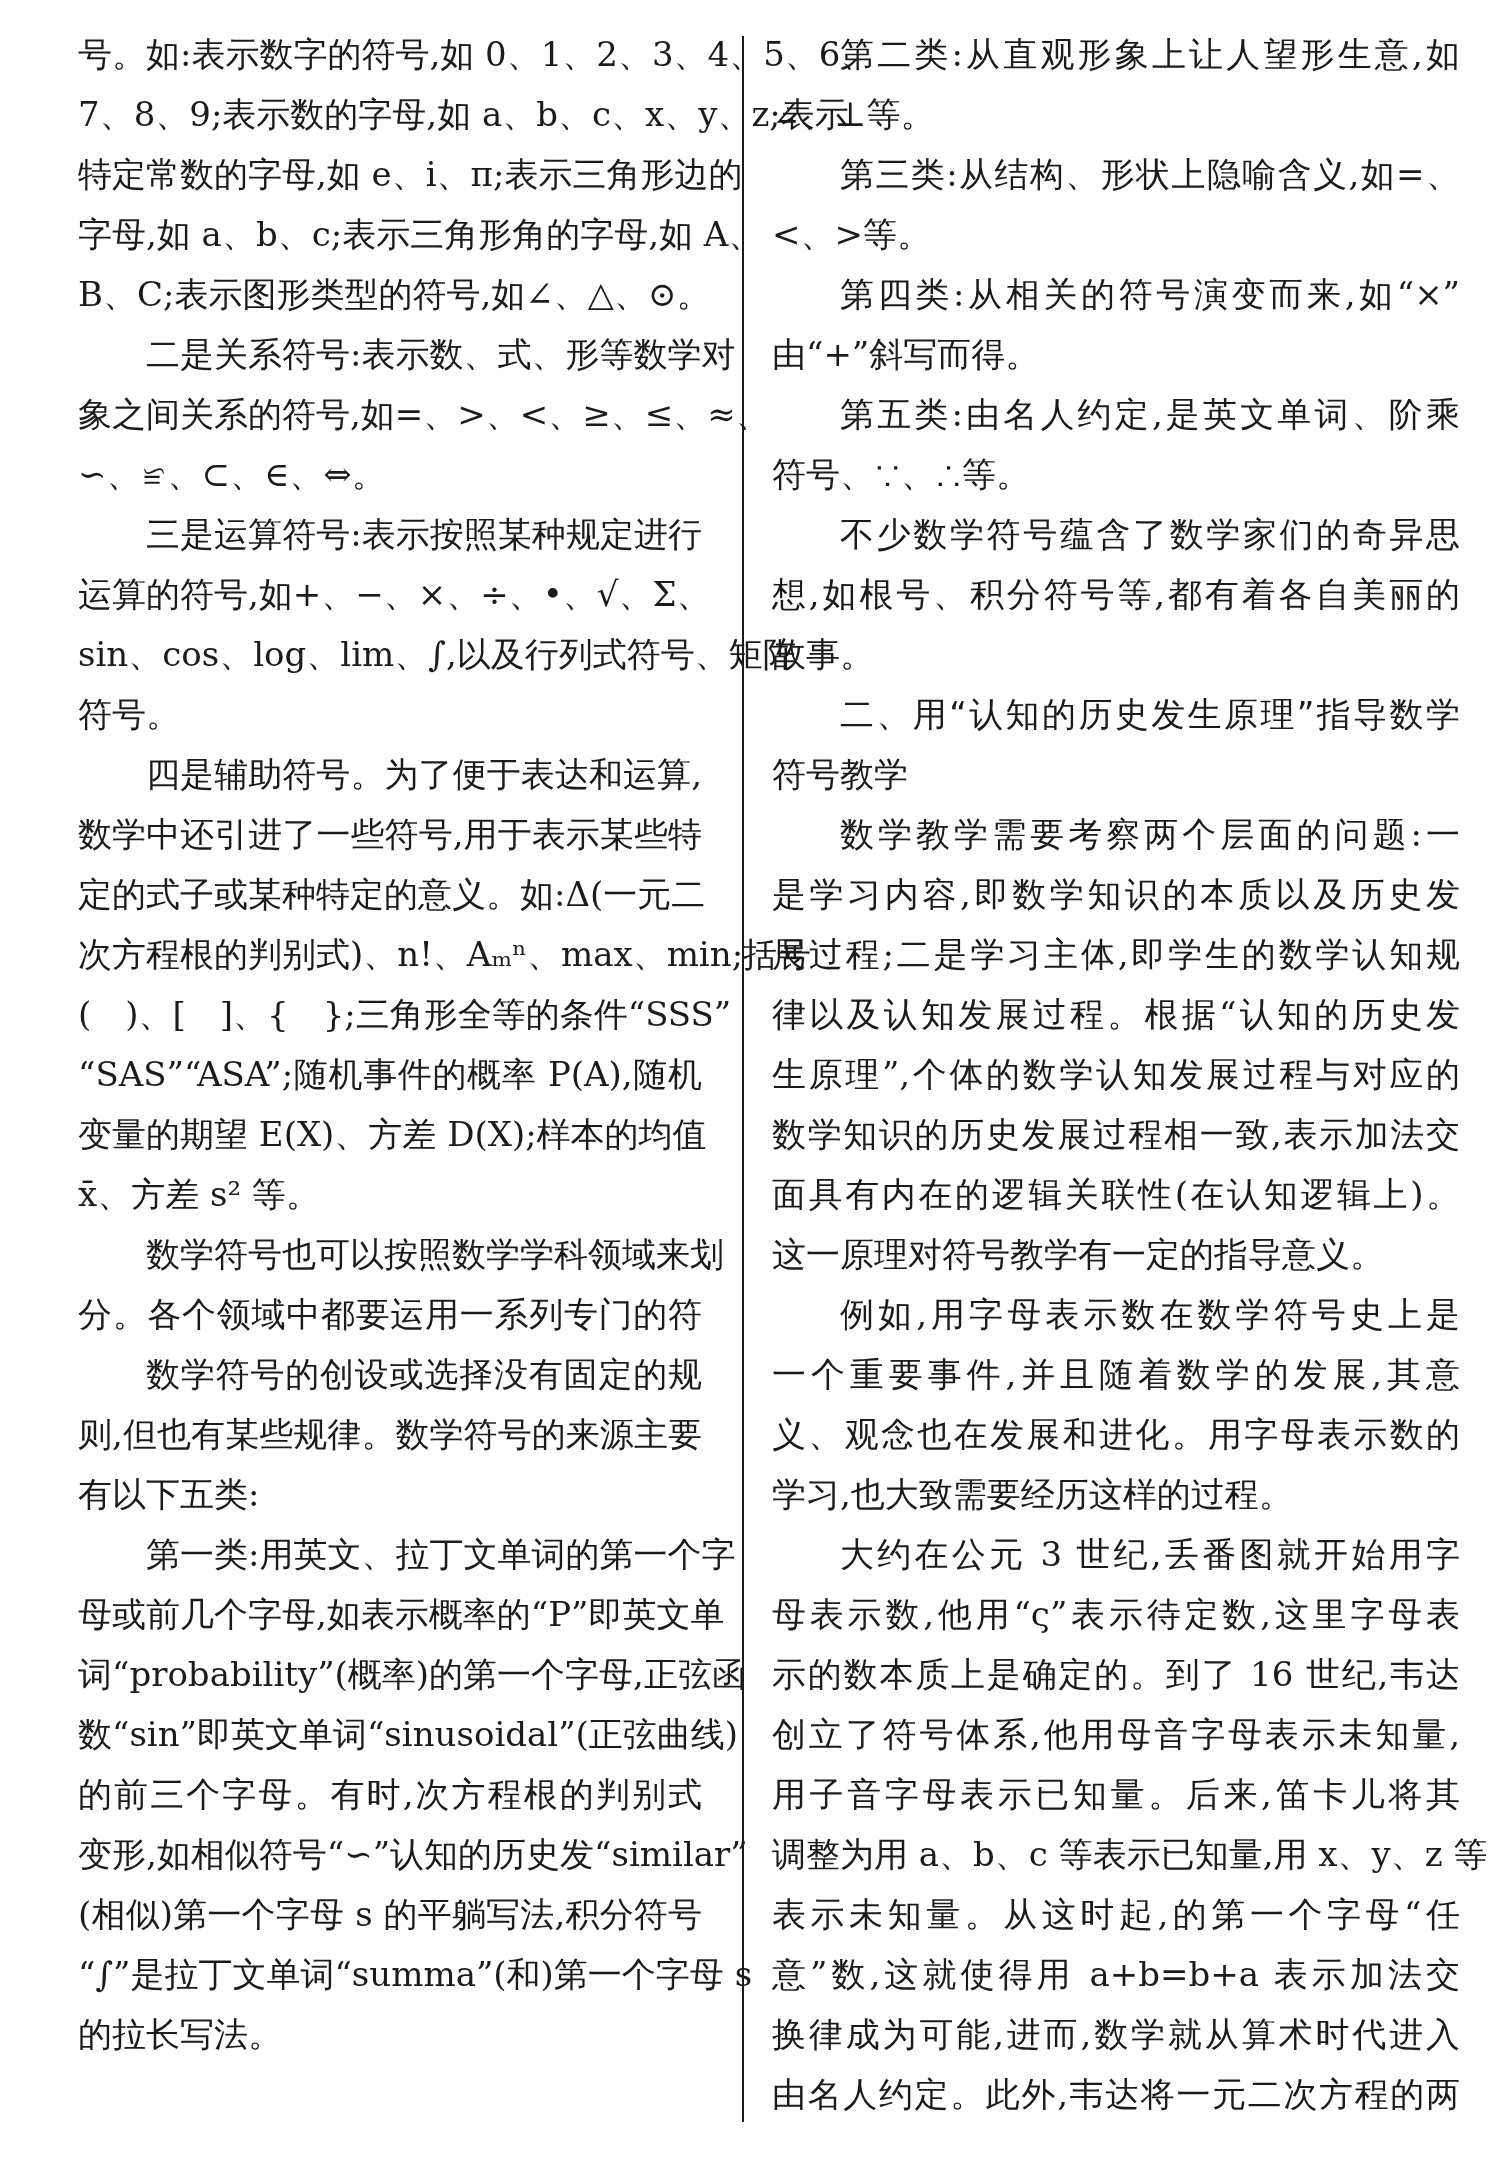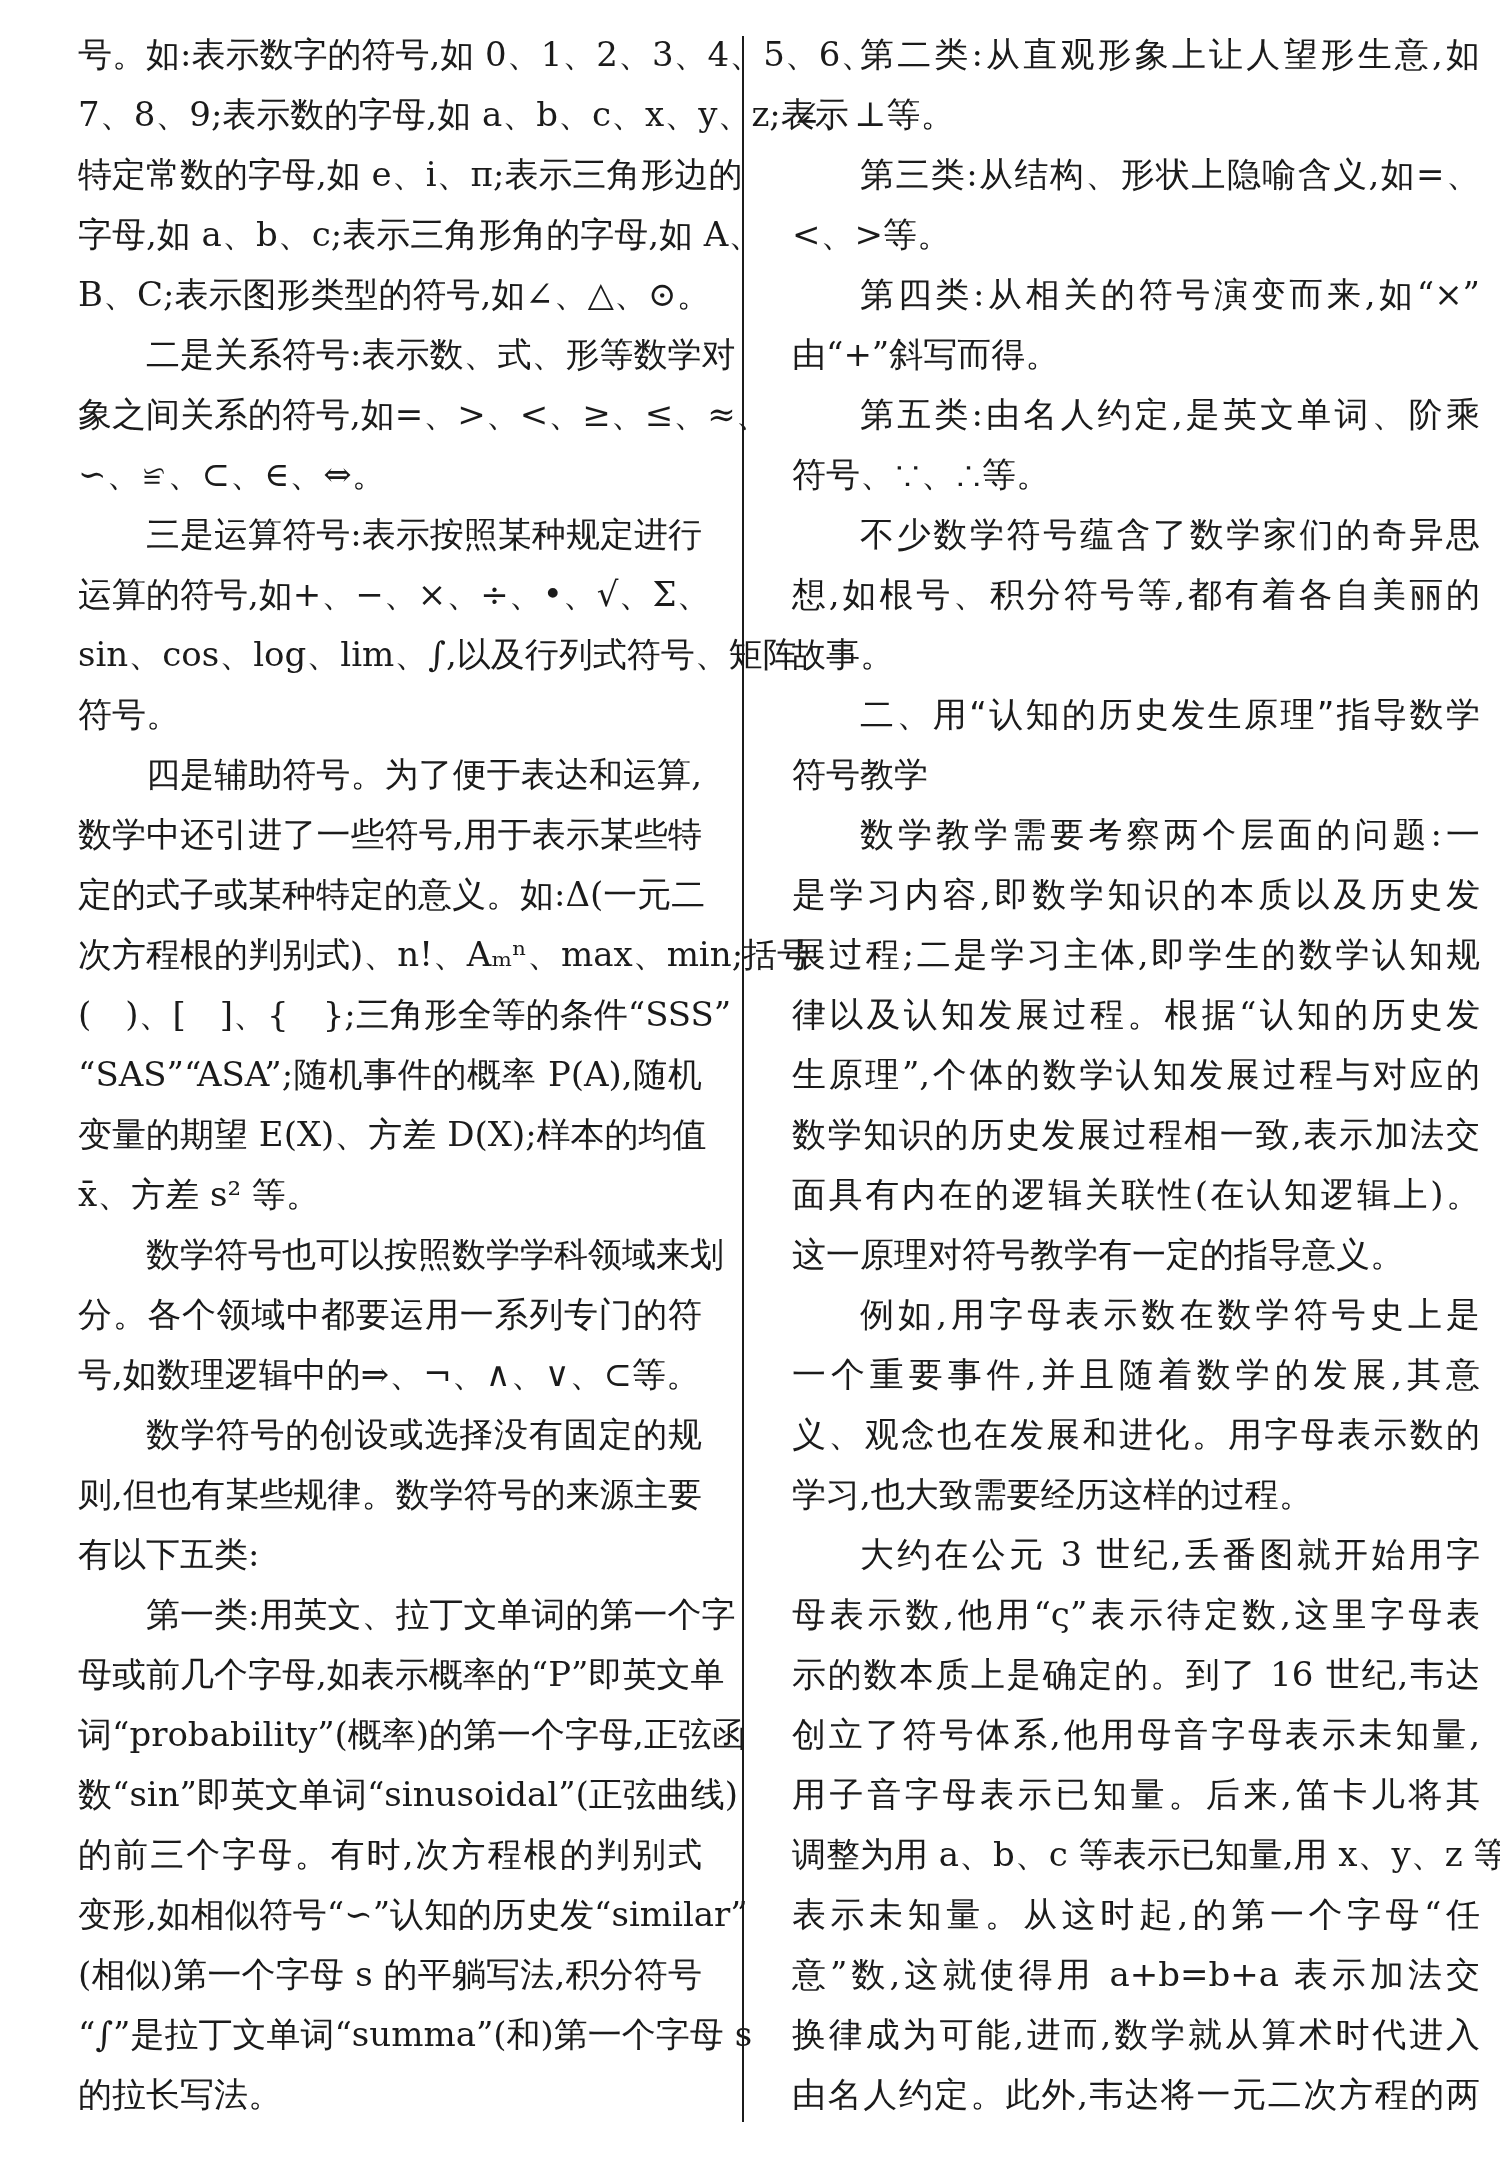--- a/index.html
+++ b/index.html
@@ -10,21 +10,21 @@
     background: #ffffff;
     font-family: "DejaVu Serif", "Liberation Serif", serif;
     color: #1b1b1b;
     overflow: hidden;
   }
   .col {
     position: absolute;
     top: 24px;
   }
   .col-left  { left: 78px;  width: 624px; }
-  .col-right { left: 792px; width: 688px; }
+  .col-right { left: 772px; width: 688px; }
   .divider {
     position: absolute;
     left: 742px;
     top: 36px;
     width: 2px;
     height: 2086px;
     background: #1b1b1b;
   }
   .line {
     font-size: 34px;
@@ -65,21 +65,20 @@
       <div class="line indent">四是辅助符号。为了便于表达和运算,</div>
       <div class="line">数学中还引进了一些符号,用于表示某些特</div>
       <div class="line">定的式子或某种特定的意义。如:Δ(一元二</div>
       <div class="line">次方程根的判别式)、n!、Aₘⁿ、max、min;括号</div>
       <div class="line">(　)、[　]、{　};三角形全等的条件“SSS”</div>
       <div class="line">“SAS”“ASA”;随机事件的概率 P(A),随机</div>
       <div class="line">变量的期望 E(X)、方差 D(X);样本的均值</div>
       <div class="line para-end">x̄、方差 s² 等。</div>
       <div class="line indent">数学符号也可以按照数学学科领域来划</div>
       <div class="line">分。各个领域中都要运用一系列专门的符</div>
-      <div class="line para-end">号,如数理逻辑中的⇒、¬、∧、∨、⊂等。</div>
       <div class="line indent">数学符号的创设或选择没有固定的规</div>
       <div class="line">则,但也有某些规律。数学符号的来源主要</div>
       <div class="line para-end">有以下五类:</div>
       <div class="line indent">第一类:用英文、拉丁文单词的第一个字</div>
       <div class="line">母或前几个字母,如表示概率的“P”即英文单</div>
       <div class="line">词“probability”(概率)的第一个字母,正弦函</div>
       <div class="line">数“sin”即英文单词“sinusoidal”(正弦曲线)</div>
       <div class="line">的前三个字母。有时,次方程根的判别式</div>
       <div class="line">变形,如相似符号“∽”认知的历史发“similar”</div>
       <div class="line">(相似)第一个字母 s 的平躺写法,积分符号</div>

